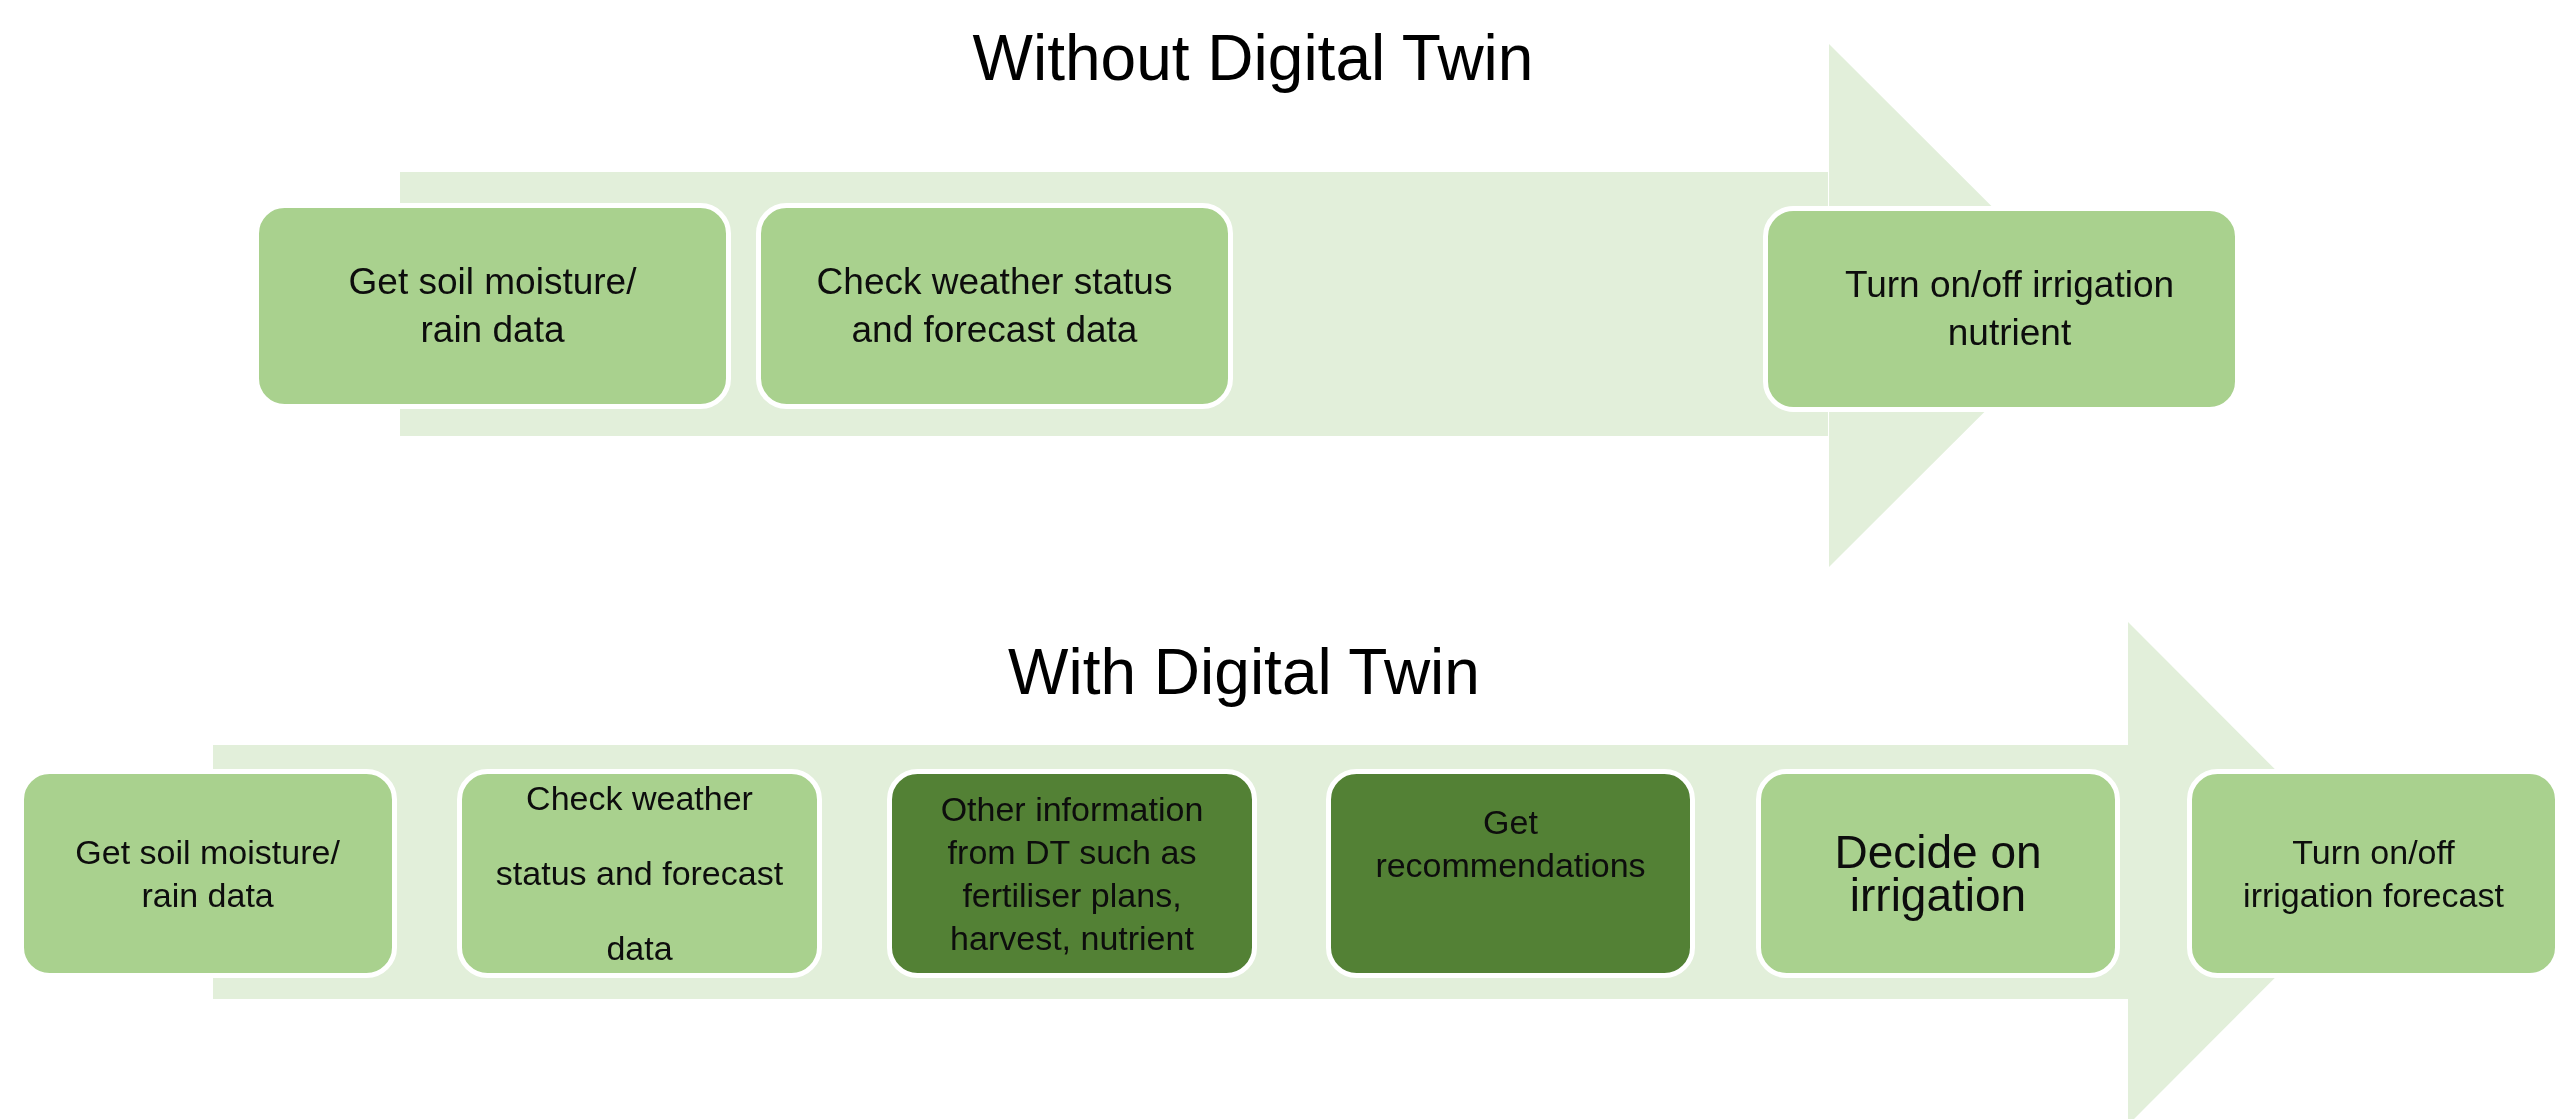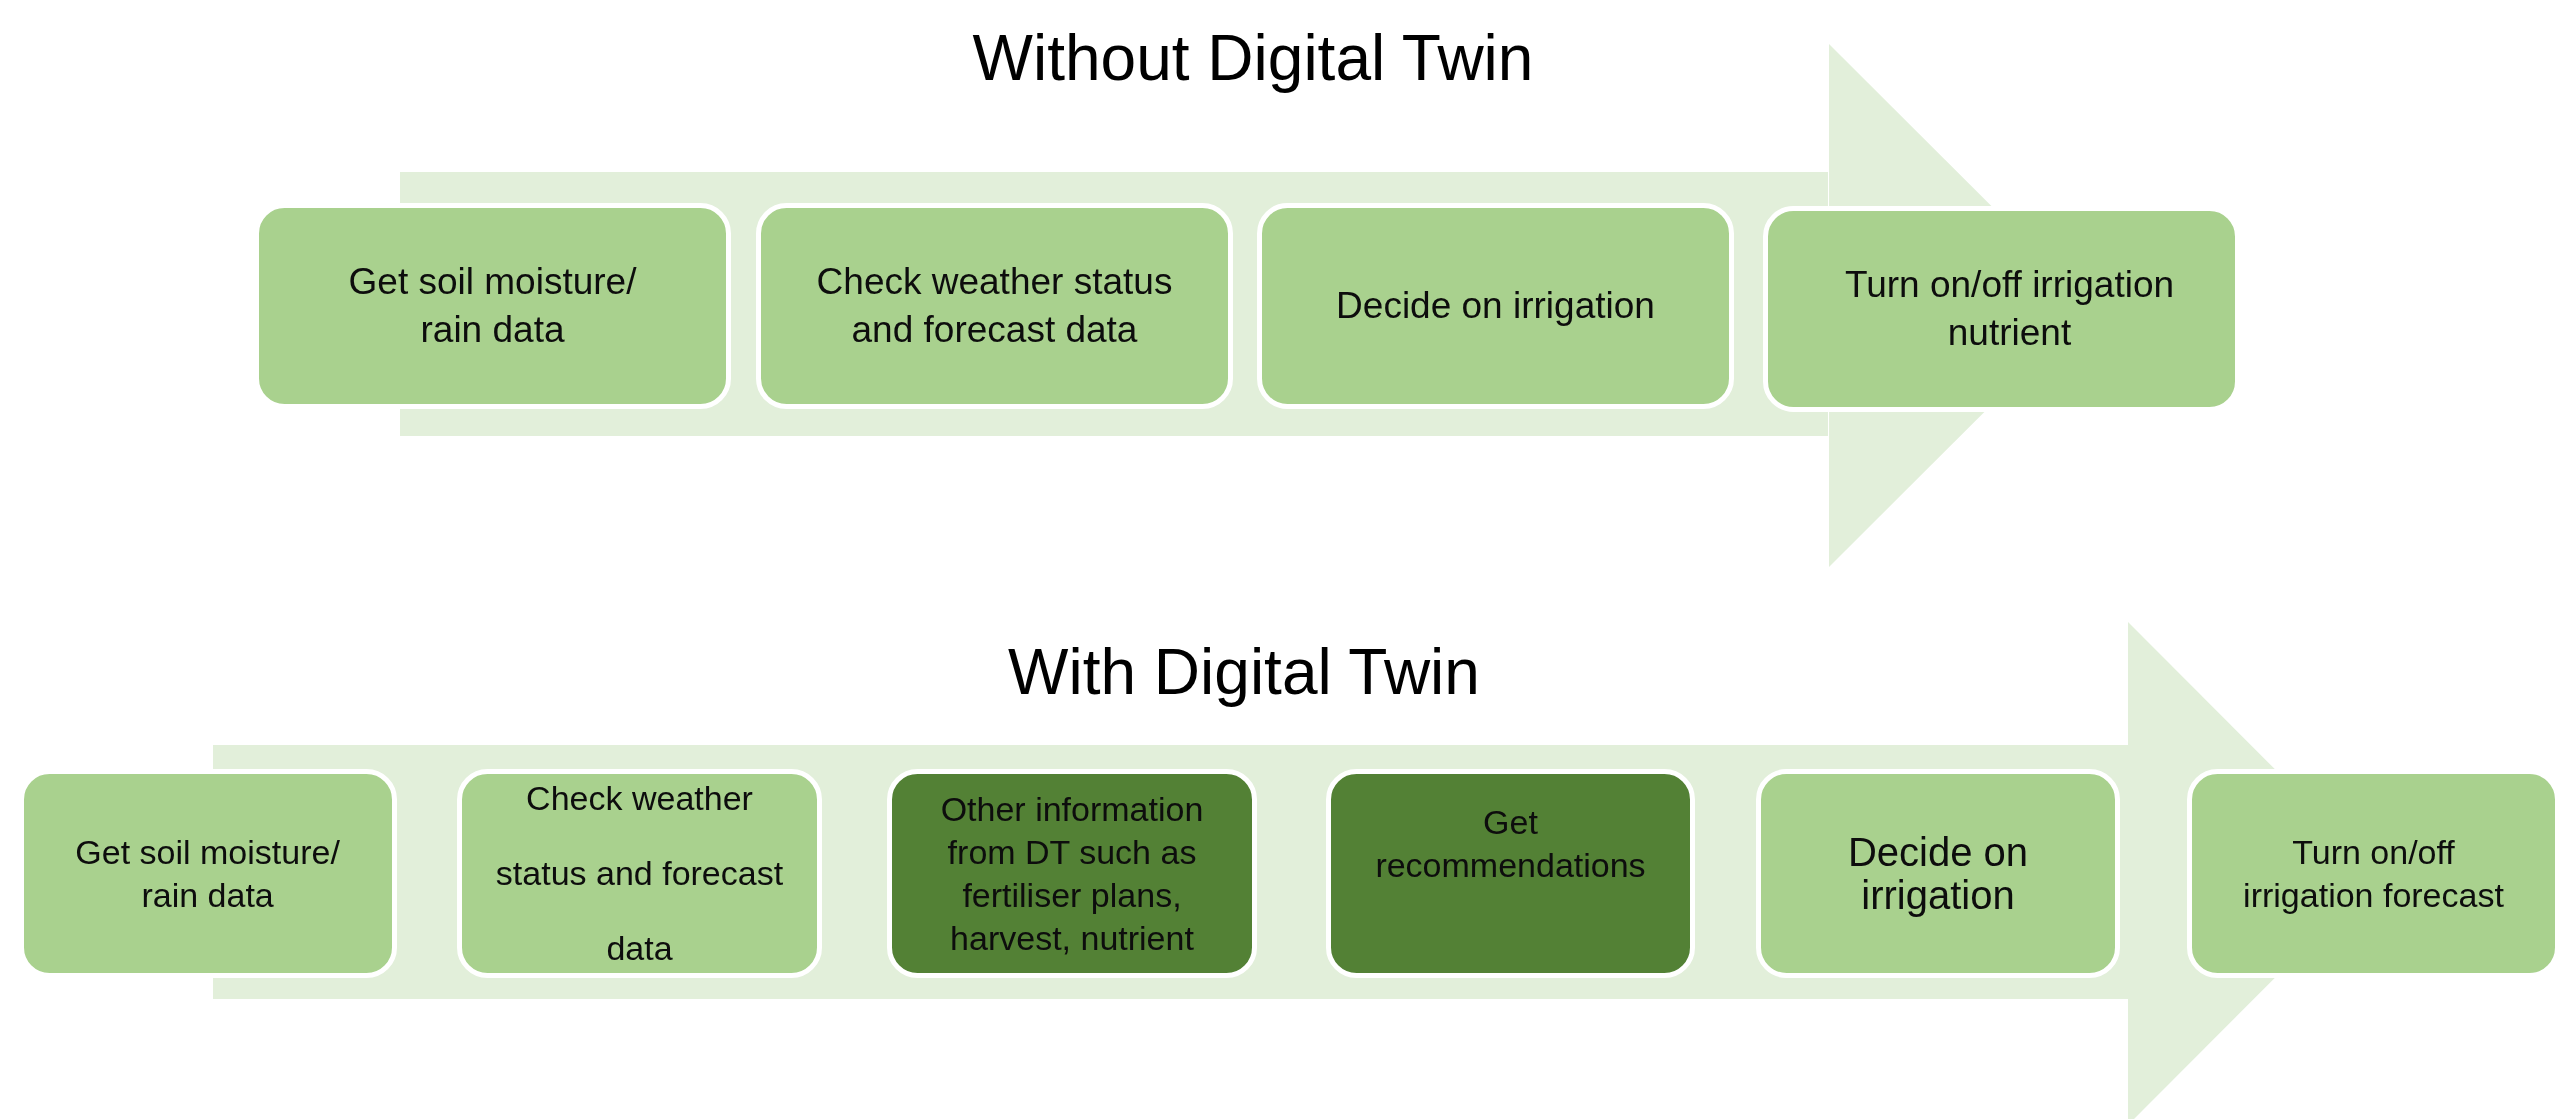--- a/index.html
+++ b/index.html
@@ -54,23 +54,20 @@
   <div class="arrow-band" style="left: 400px; top: 172px; width: 1428px; height: 264px;"></div>
       <div class="arrow-head" style="left: 1829px; top: 44px; width: 262px; height: 523px;"></div>
       <div class="step" style="left: 254px; top: 203px; width: 477px; height: 206px; font-size: 37px; line-height: 48px;">
         <div class="line">Get soil moisture/</div>
         <div class="line">rain data</div>
       </div>
       <div class="step" style="left: 756px; top: 203px; width: 477px; height: 206px; font-size: 37px; line-height: 48px;">
         <div class="line">Check weather status</div>
         <div class="line">and forecast data</div>
       </div>
-      <div class="step" style="left: 1257px; top: 203px; width: 477px; height: 206px; font-size: 37px; line-height: 48px;">
-        <div class="line">Decide on irrigation</div>
-      </div>
       <div class="step" style="left: 1763px; top: 206px; width: 477px; height: 206px; font-size: 37px; line-height: 48px; padding-left: 28px;">
         <div class="line">Turn on/off irrigation</div>
         <div class="line">nutrient</div>
       </div>
     </div>
 
   <div class="flow-section">
     <div class="flow-title" style="left:1244px;top:633px;text-align:right;">With Digital Twin</div>
   <div class="arrow-band" style="left: 213px; top: 745px; width: 1915px; height: 254px;"></div>
       <div class="arrow-head" style="left: 2128px; top: 622px; width: 251px; height: 503px;"></div>
@@ -86,21 +83,21 @@
       <div class="step highlight" style="left: 887px; top: 769px; width: 370px; height: 209px; font-size: 34px; line-height: 43px;">
         <div class="line">Other information</div>
         <div class="line">from DT such as</div>
         <div class="line">fertiliser plans,</div>
         <div class="line">harvest, nutrient</div>
       </div>
       <div class="step highlight raised" style="left: 1326px; top: 769px; width: 369px; height: 209px; font-size: 34px; line-height: 43px;">
         <div class="line">Get</div>
         <div class="line">recommendations</div>
       </div>
-      <div class="step" style="left: 1756px; top: 769px; width: 364px; height: 209px; font-size: 40px; line-height: 43px;">
+      <div class="step" style="left: 1756px; top: 769px; width: 364px; height: 209px; font-size: 46px; line-height: 43px;">
         <div class="line">Decide on</div>
         <div class="line">irrigation</div>
       </div>
       <div class="step" style="left: 2187px; top: 769px; width: 373px; height: 209px; font-size: 34px; line-height: 43px;">
         <div class="line">Turn on/off</div>
         <div class="line">irrigation forecast</div>
       </div>
     </div>
 
 </div>

